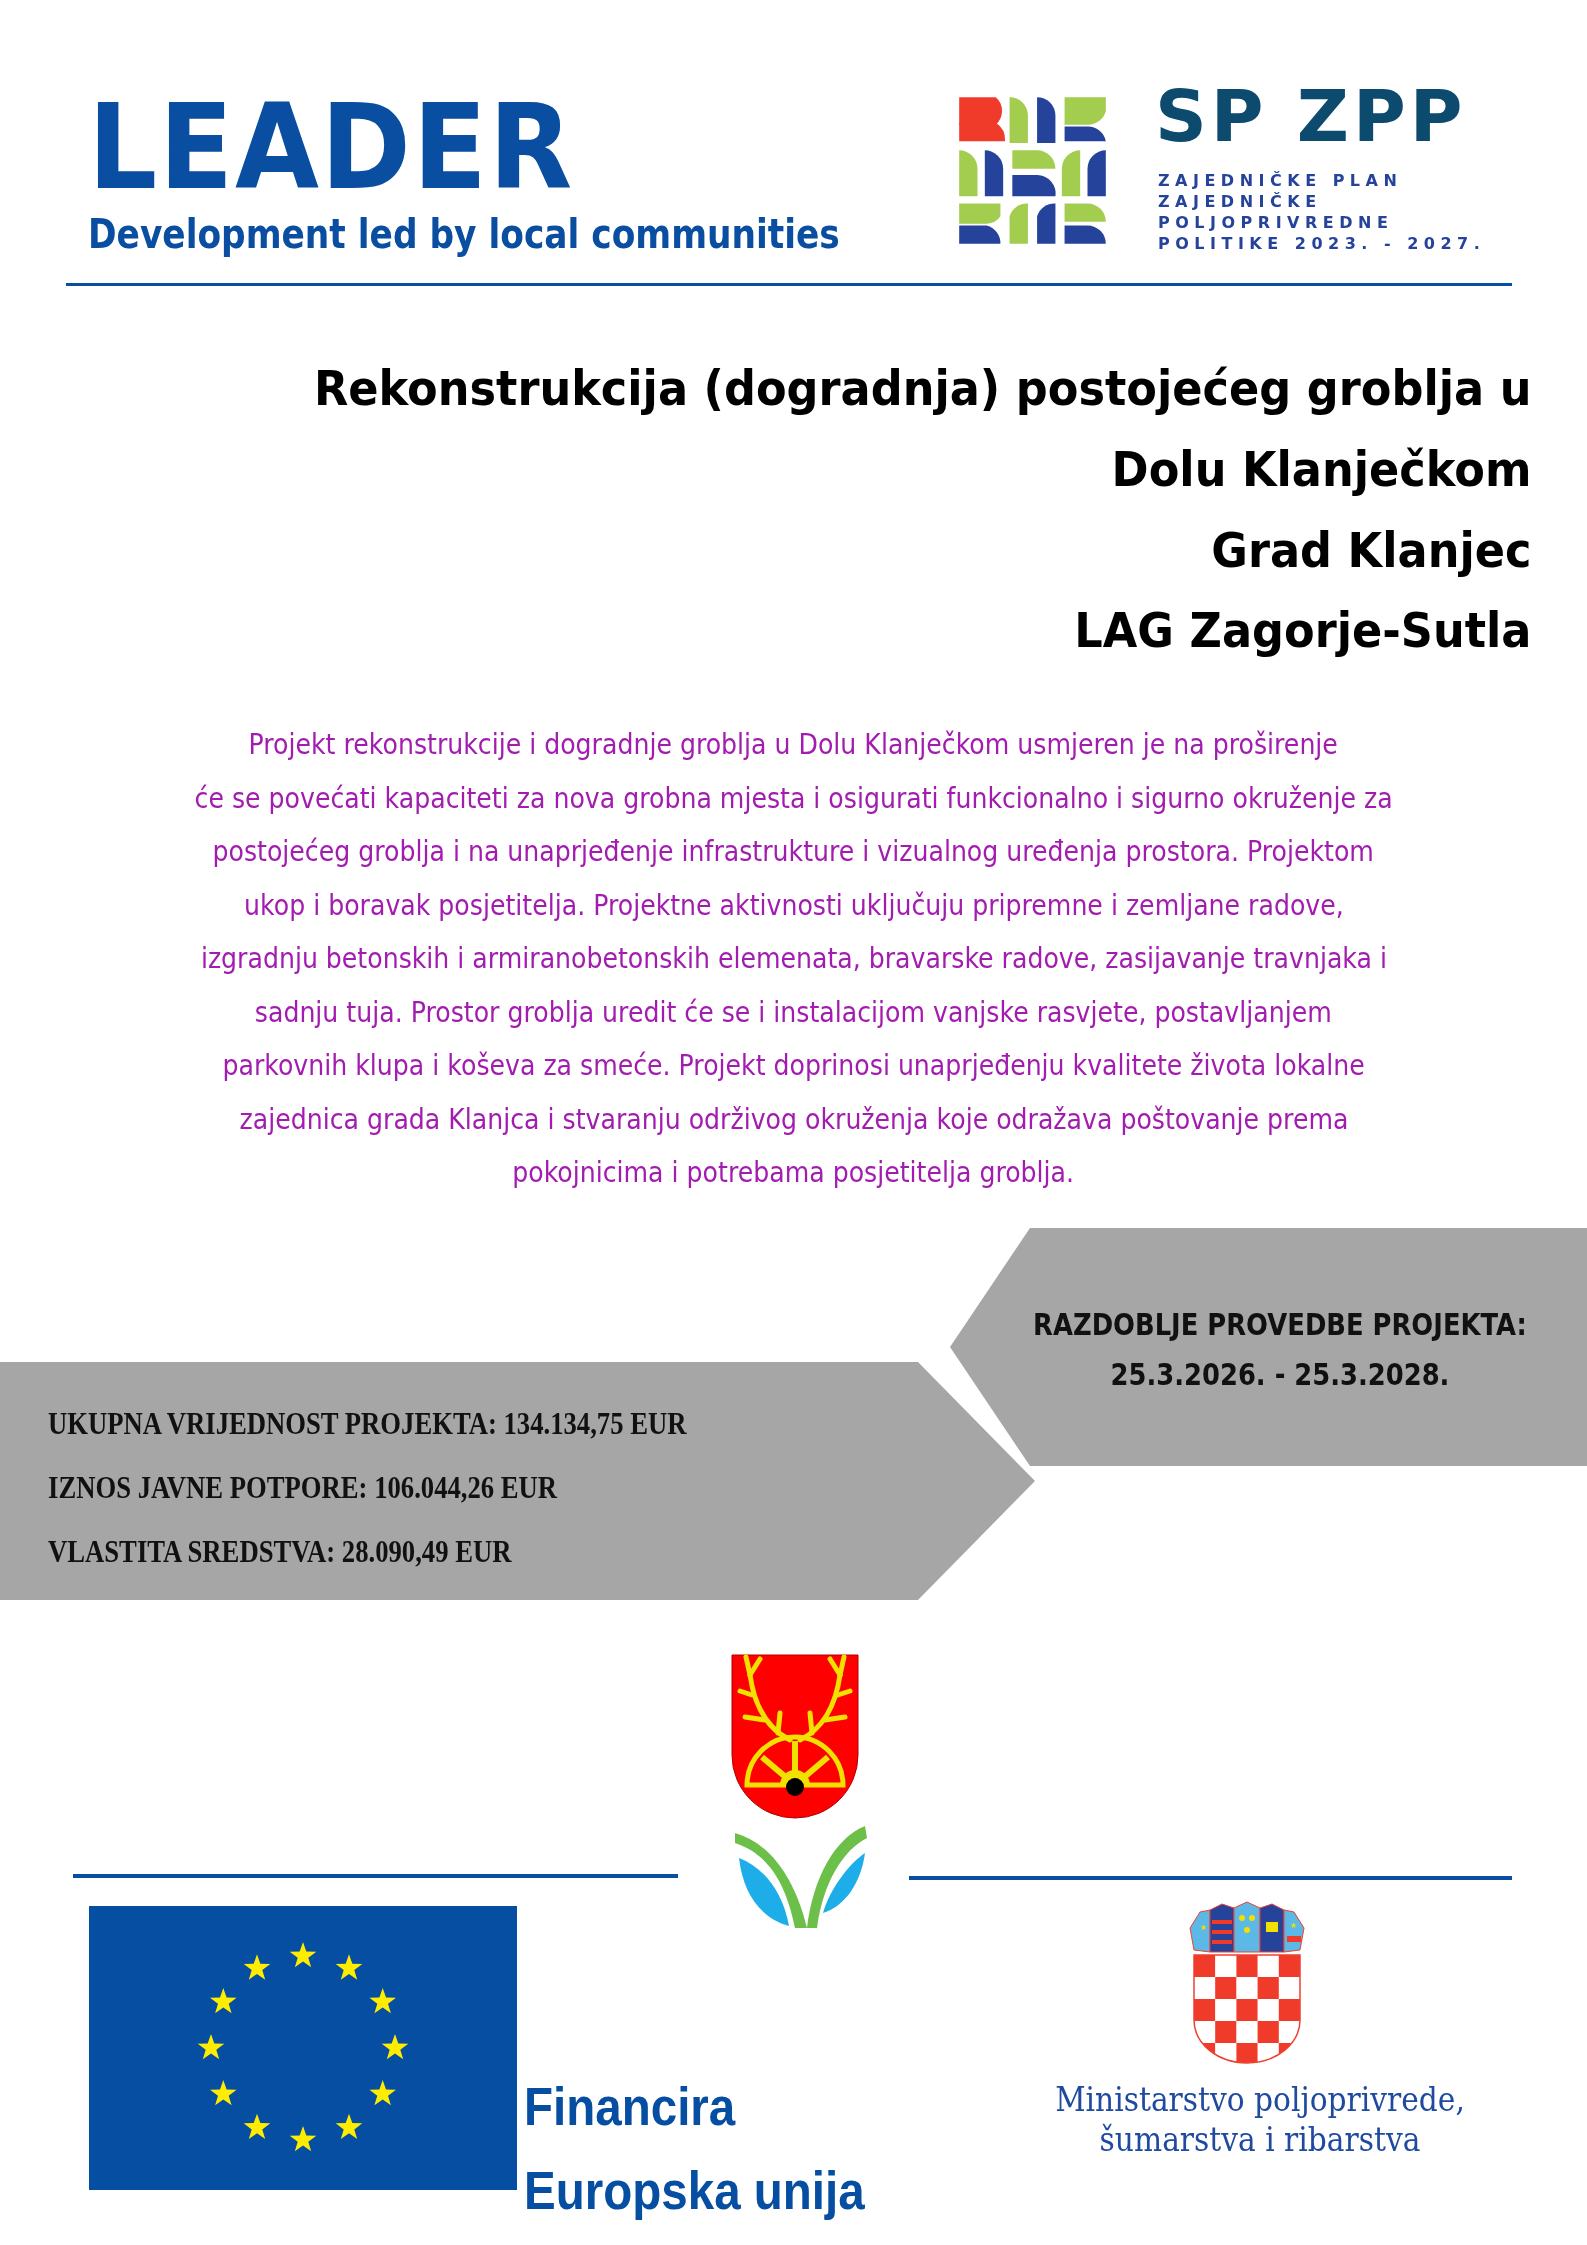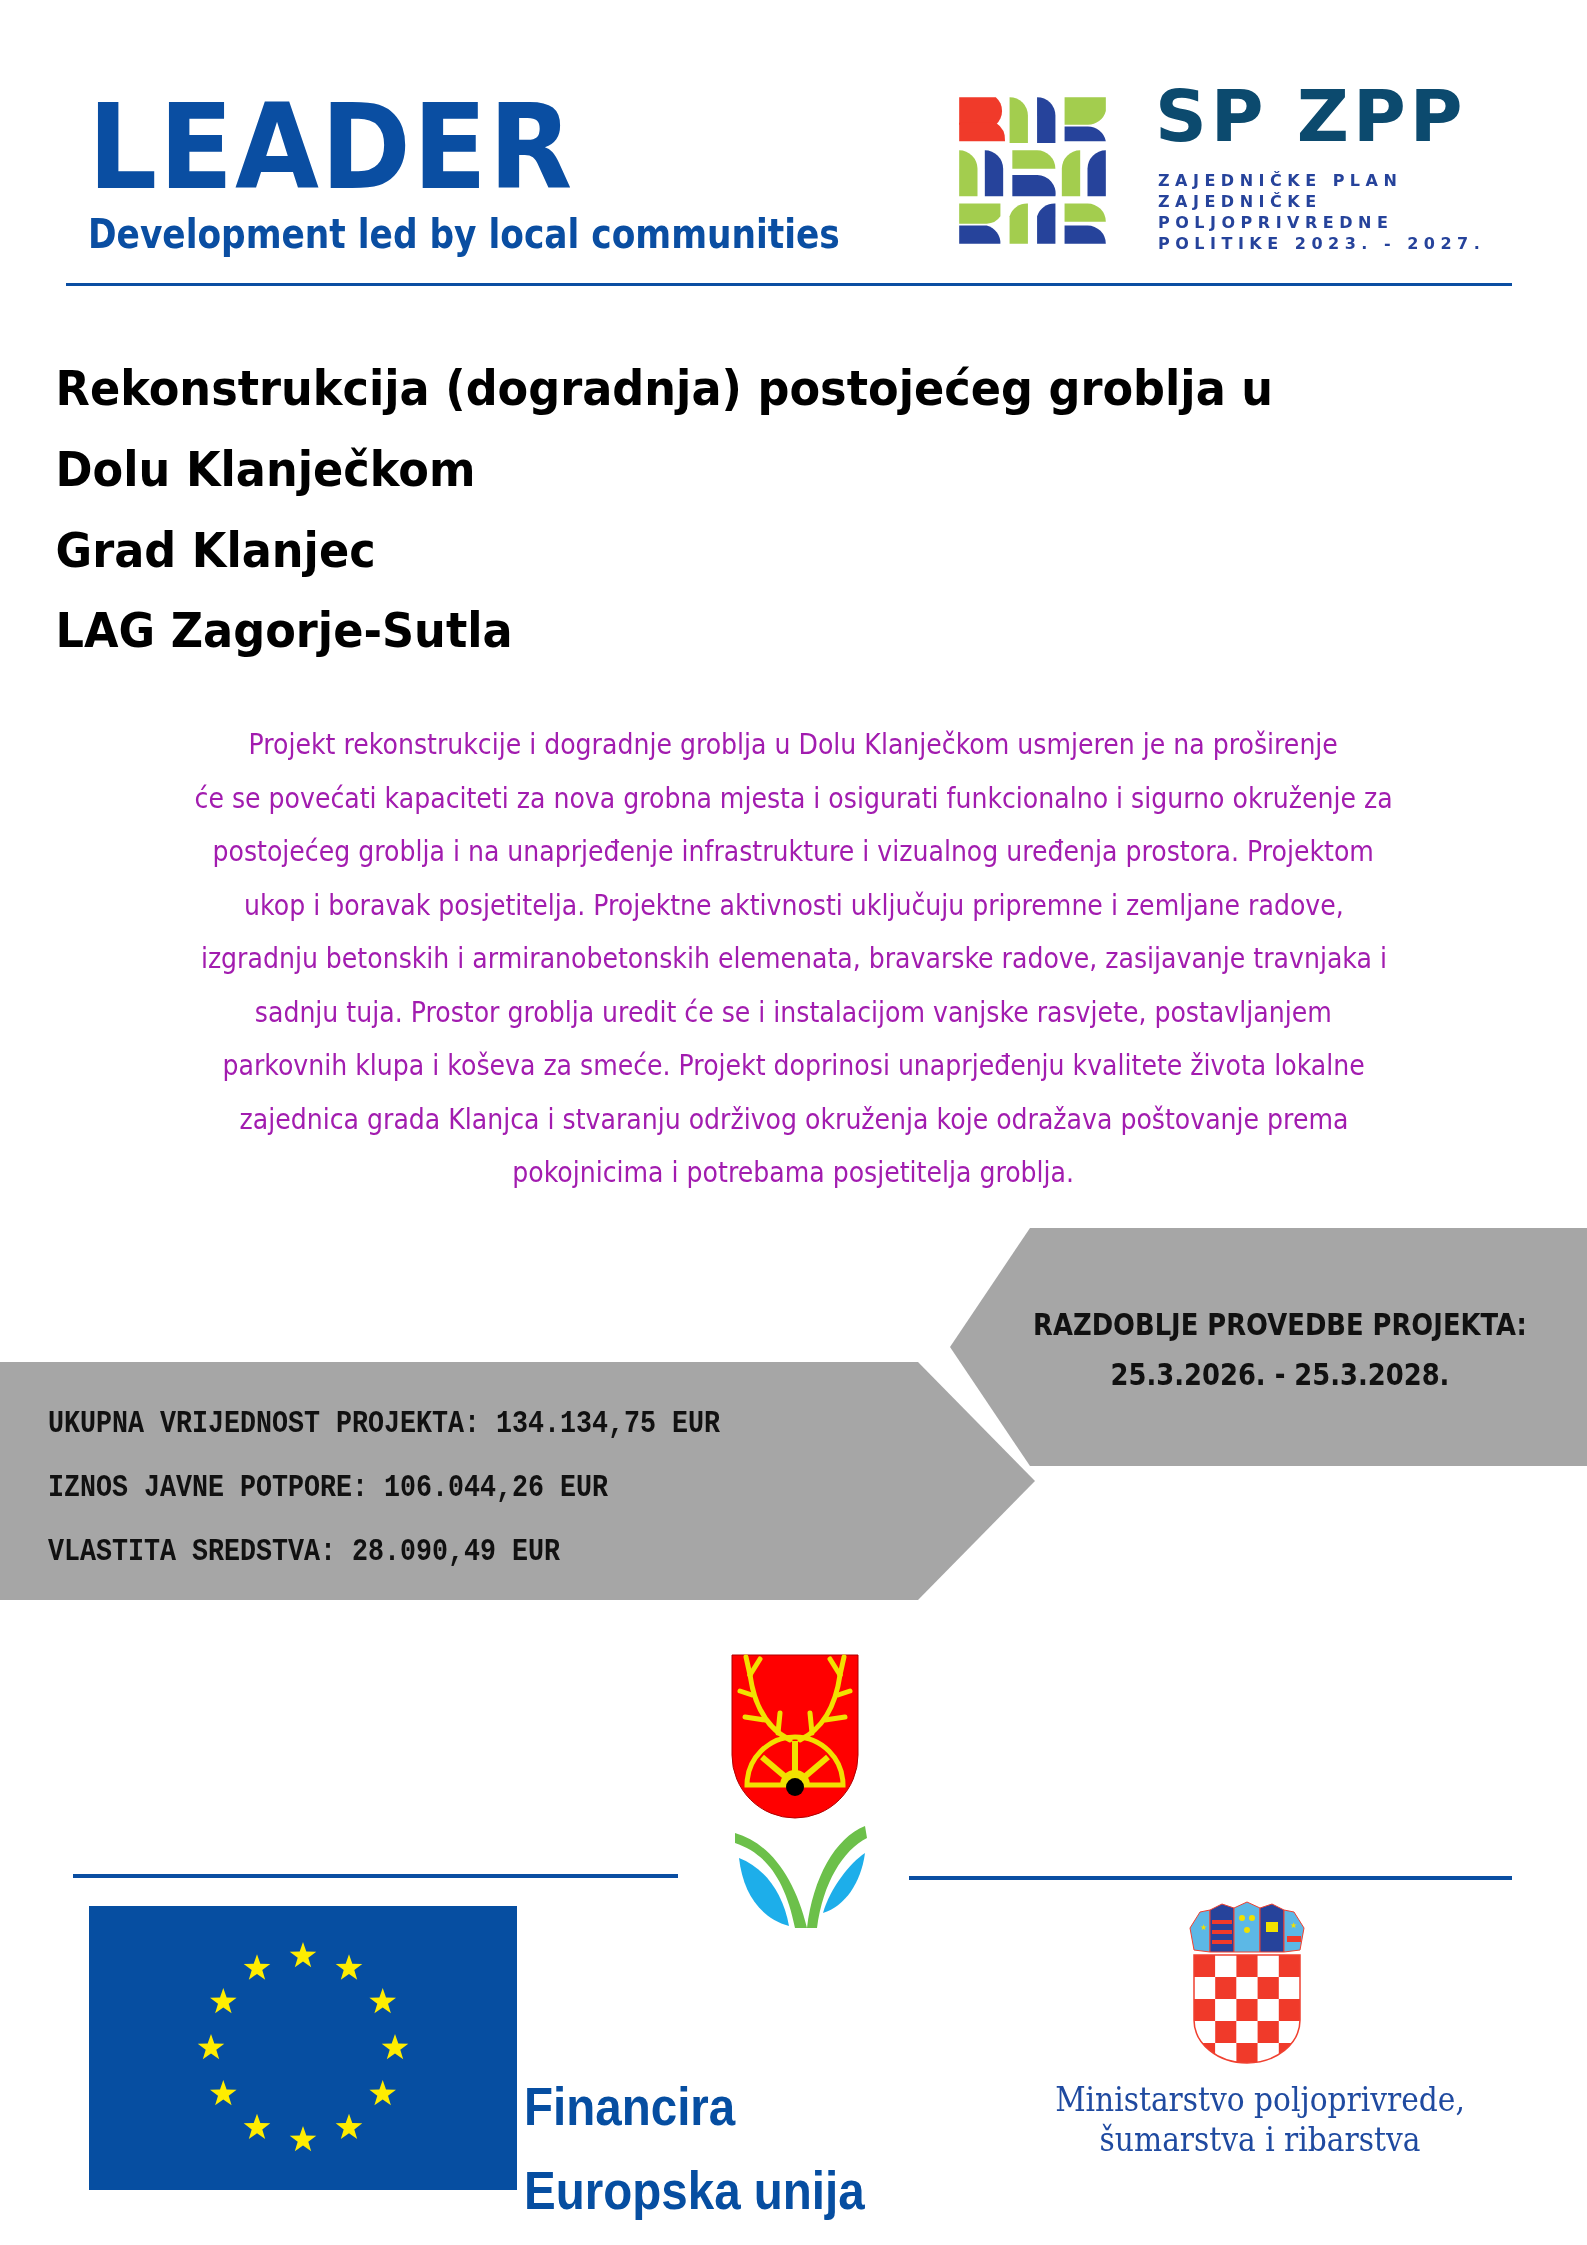--- a/index.html
+++ b/index.html
@@ -6,30 +6,30 @@
   body { width: 1587px; height: 2245px; position: relative; overflow: hidden; font-family: "Liberation Sans", sans-serif; color: #000; }
 
   .leader-title { position: absolute; left: 88px; top: 88px; font-family: "DejaVu Sans", sans-serif; font-weight: bold; font-size: 118px; color: #0a4ea2; letter-spacing: 2px; line-height: 1; transform: scaleX(0.92); transform-origin: left top; }
   .leader-sub { position: absolute; left: 88px; top: 214px; font-family: "DejaVu Sans", sans-serif; font-weight: bold; font-size: 40px; color: #0a4ea2; line-height: 1; transform: scaleX(0.86); transform-origin: left top; white-space: nowrap; }
   .header-rule { position: absolute; left: 66px; top: 283px; width: 1446px; height: 3px; background: #0a4ea2; }
 
   .spzpp-mark { position: absolute; left: 950px; top: 88px; width: 165px; height: 165px; }
   .spzpp-title { position: absolute; left: 1155px; top: 80px; font-family: "DejaVu Sans", sans-serif; font-weight: bold; font-size: 72px; color: #0c4a6e; letter-spacing: 4px; line-height: 1; }
   .spzpp-lines { position: absolute; left: 1158px; top: 170px; font-family: "DejaVu Sans", sans-serif; font-weight: bold; font-size: 16px; color: #26439b; letter-spacing: 5.5px; line-height: 21px; }
 
-  .title-block { position: absolute; left: 0; top: 348px; width: 1587px; text-align: left; font-family: "DejaVu Sans", sans-serif; font-weight: bold; }
+  .title-block { position: absolute; left: 0; top: 348px; width: 1587px; text-align: right; font-family: "DejaVu Sans", sans-serif; font-weight: bold; }
   .title-main { font-size: 48px; line-height: 81px; transform: scaleX(0.93); }
   .title-sub { font-size: 48px; line-height: 80px; transform: scaleX(0.93); }
 
   .desc { position: absolute; left: 30px; top: 718px; width: 1527px; text-align: center; font-family: "DejaVu Sans", sans-serif; font-size: 28px; line-height: 53.5px; color: #a21caf; }
   .desc span { display: inline-block; transform: scaleX(0.9); white-space: nowrap; }
 
   .chev-left { position: absolute; left: 0; top: 1362px; width: 1035px; height: 238px; }
   .chev-right { position: absolute; left: 950px; top: 1228px; width: 637px; height: 238px; }
-  .budget-text { position: absolute; left: 48px; top: 1392px; font-family: Liberation Mono, monospace; font-weight: bold; font-size: 31px; line-height: 64px; color: #111; }
+  .budget-text { position: absolute; left: 48px; top: 1392px; font-family: Liberation Serif, serif; font-weight: bold; font-size: 31px; line-height: 64px; color: #111; }
   .budget-text div { transform: scaleX(0.86); transform-origin: left; white-space: nowrap; }
   .period-text { position: absolute; left: 990px; top: 1300px; width: 580px; text-align: center; font-family: "DejaVu Sans", sans-serif; font-weight: bold; font-size: 30px; line-height: 50px; color: #111; }
   .period-text div { transform: scaleX(0.86); white-space: nowrap; }
 
   .klanjec-crest { position: absolute; left: 720px; top: 1645px; width: 150px; height: 180px; }
   .lag-leaf { position: absolute; left: 725px; top: 1818px; width: 150px; height: 115px; }
   .rule-left { position: absolute; left: 73px; top: 1874px; width: 605px; height: 4px; background: #0a4ea2; }
   .rule-right { position: absolute; left: 909px; top: 1876px; width: 603px; height: 4px; background: #0a4ea2; }
   .eu-flag2 { position: absolute; left: 89px; top: 1906px; width: 428px; height: 284px; background: #064ea1; }
   .eu-text { position: absolute; left: 524px; top: 2064px; font-family: "Liberation Sans", sans-serif; font-weight: bold; font-size: 54px; line-height: 84px; color: #064ea1; transform: scaleX(0.88); transform-origin: left top; white-space: nowrap; }

